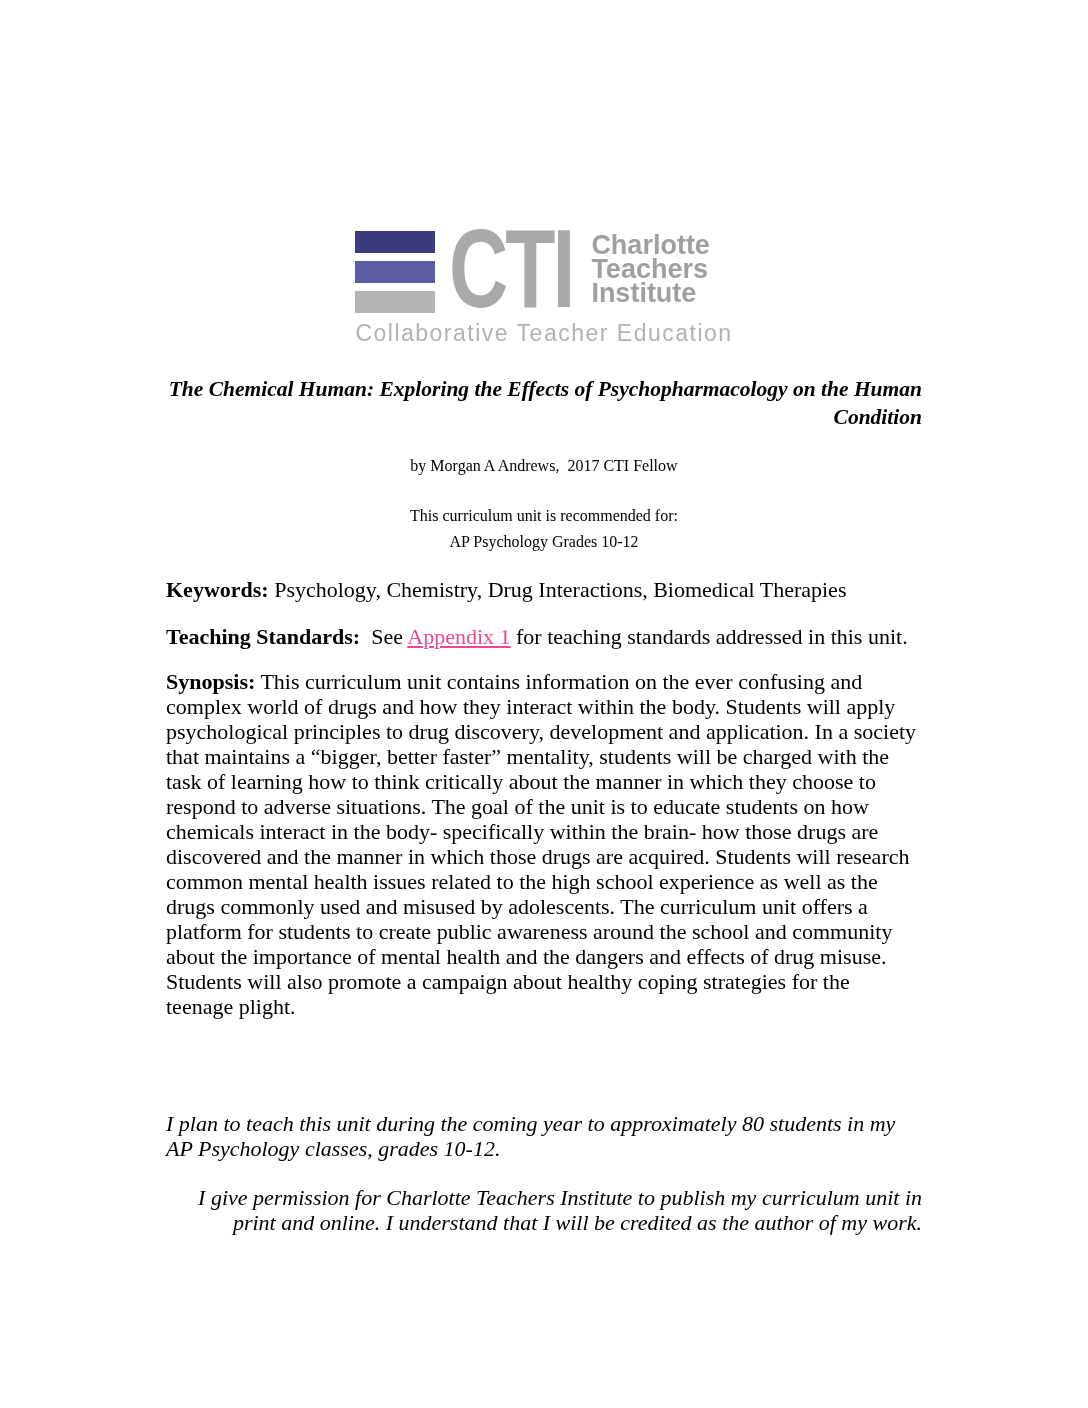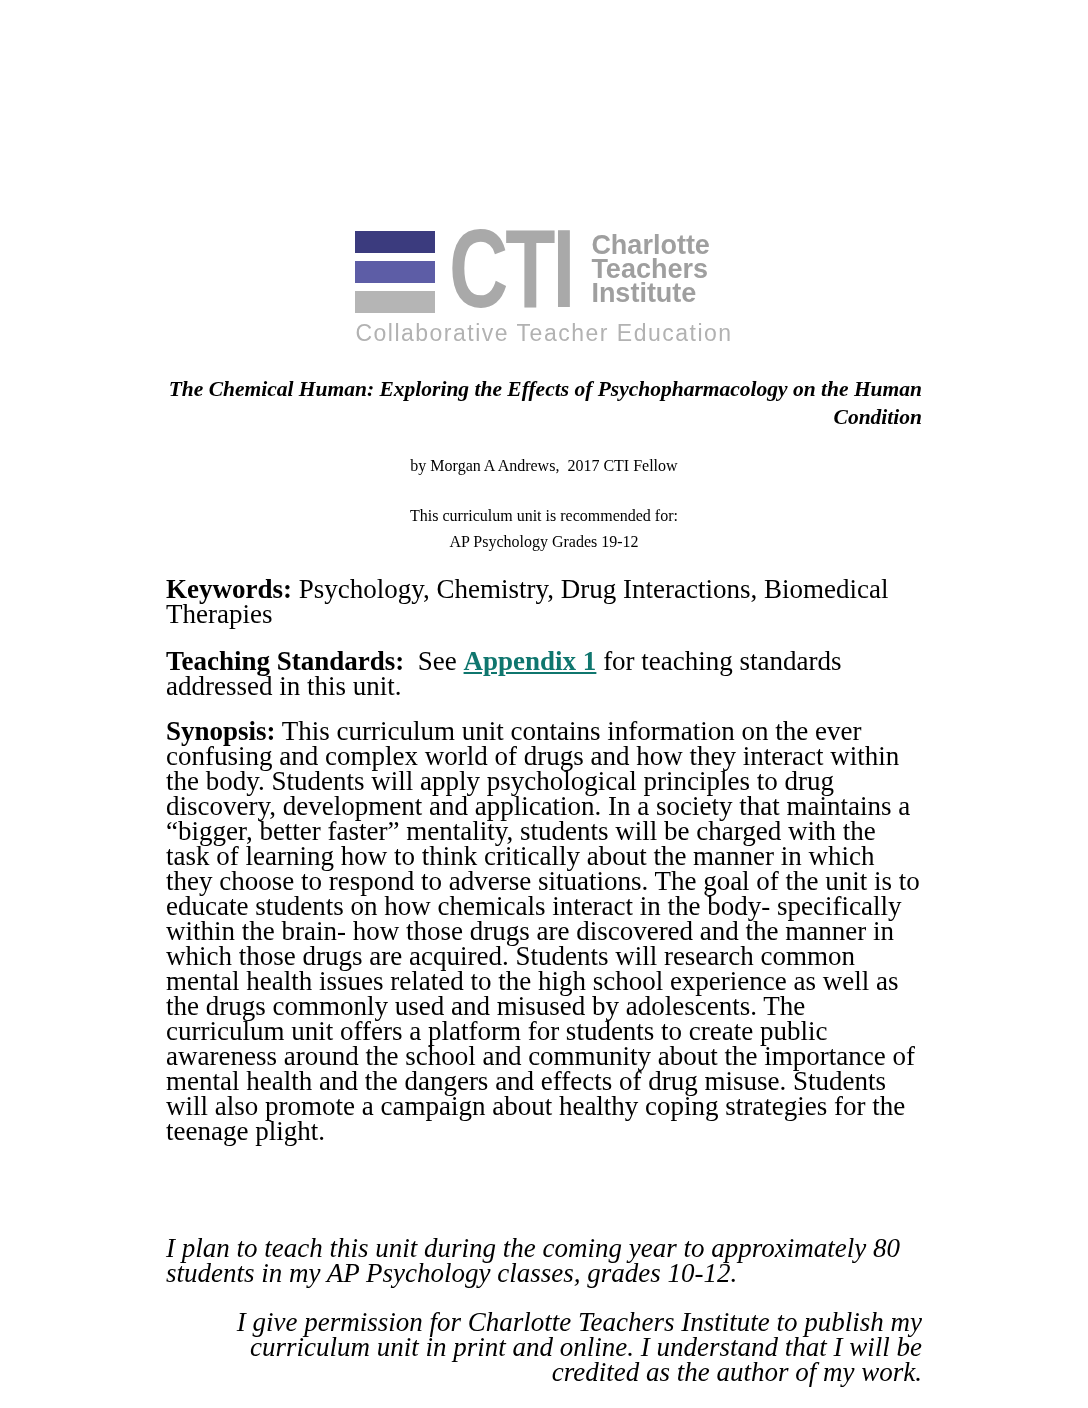--- a/index.html
+++ b/index.html
@@ -59,21 +59,21 @@
     line-height: 28px;
     font-weight: bold;
     font-style: italic;
     text-align: right;
   }
   .tline { display: block; }
   .center { text-align: center; font-size: 16px; line-height: 26px; }
   .line { display: block; }
   .byline { margin-top: 22px; }
   .recommendation { margin-top: 24px; }
-  .body { font-size: 27px; line-height: 25px; }
+  .body { font-size: 22px; line-height: 25px; }
   .keywords-line { margin-top: 22px; }
   .standards-line { margin-top: 22px; }
   .synopsis { margin-top: 20px; }
   .statement-1 { margin-top: 92px; }
   .statement-2 { margin-top: 24px; text-align: right; }
   .pre { white-space: pre-wrap; }
   .italic { font-style: italic; }
   .link { text-decoration: underline; cursor: pointer; }
 </style>
 </head>
@@ -106,26 +106,26 @@
       <span class="tline">The Chemical Human: Exploring the Effects of Psychopharmacology on the Human</span>
       <span class="tline">Condition</span>
     </h1>
 
     <p class="center byline">
       <span class="line pre">by Morgan A Andrews,  2017 CTI Fellow</span>
     </p>
 
     <p class="center recommendation">
       <span class="line">This curriculum unit is recommended for:</span>
-      <span class="line">AP Psychology Grades 19-12</span>
+      <span class="line">AP Psychology Grades 10-12</span>
     </p>
 
     <p class="body pre keywords-line"><b>Keywords:</b><span> Psychology, Chemistry, Drug Interactions, Biomedical Therapies</span></p>
 
-    <p class="body pre standards-line"><b>Teaching Standards:</b><span>  See </span><a class="link" style="color: #0f766e; font-weight: bold;">Appendix 1</a><span> for teaching standards addressed in this unit.</span></p>
+    <p class="body pre standards-line"><b>Teaching Standards:</b><span>  See </span><a class="link" style="color: #ec4899;">Appendix 1</a><span> for teaching standards addressed in this unit.</span></p>
 
     <p class="body pre synopsis"><b>Synopsis:</b><span> This curriculum unit contains information on the ever confusing and complex world of drugs and how they interact within the body. Students will apply psychological principles to drug discovery, development and application. In a society that maintains a “bigger, better faster” mentality, students will be charged with the task of learning how to think critically about the manner in which they choose to respond to adverse situations. The goal of the unit is to educate students on how chemicals interact in the body- specifically within the brain- how those drugs are discovered and the manner in which those drugs are acquired. Students will research common mental health issues related to the high school experience as well as the drugs commonly used and misused by adolescents. The curriculum unit offers a platform for students to create public awareness around the school and community about the importance of mental health and the dangers and effects of drug misuse. Students will also promote a campaign about healthy coping strategies for the teenage plight.</span></p>
 
     <p class="body italic statement-1">I plan to teach this unit during the coming year to approximately 80 students in my AP Psychology classes, grades 10-12.</p>
 
     <p class="body italic statement-2">I give permission for Charlotte Teachers Institute to publish my curriculum unit in print and online. I understand that I will be credited as the author of my work.</p>
 
   </div>
 </div>
 

